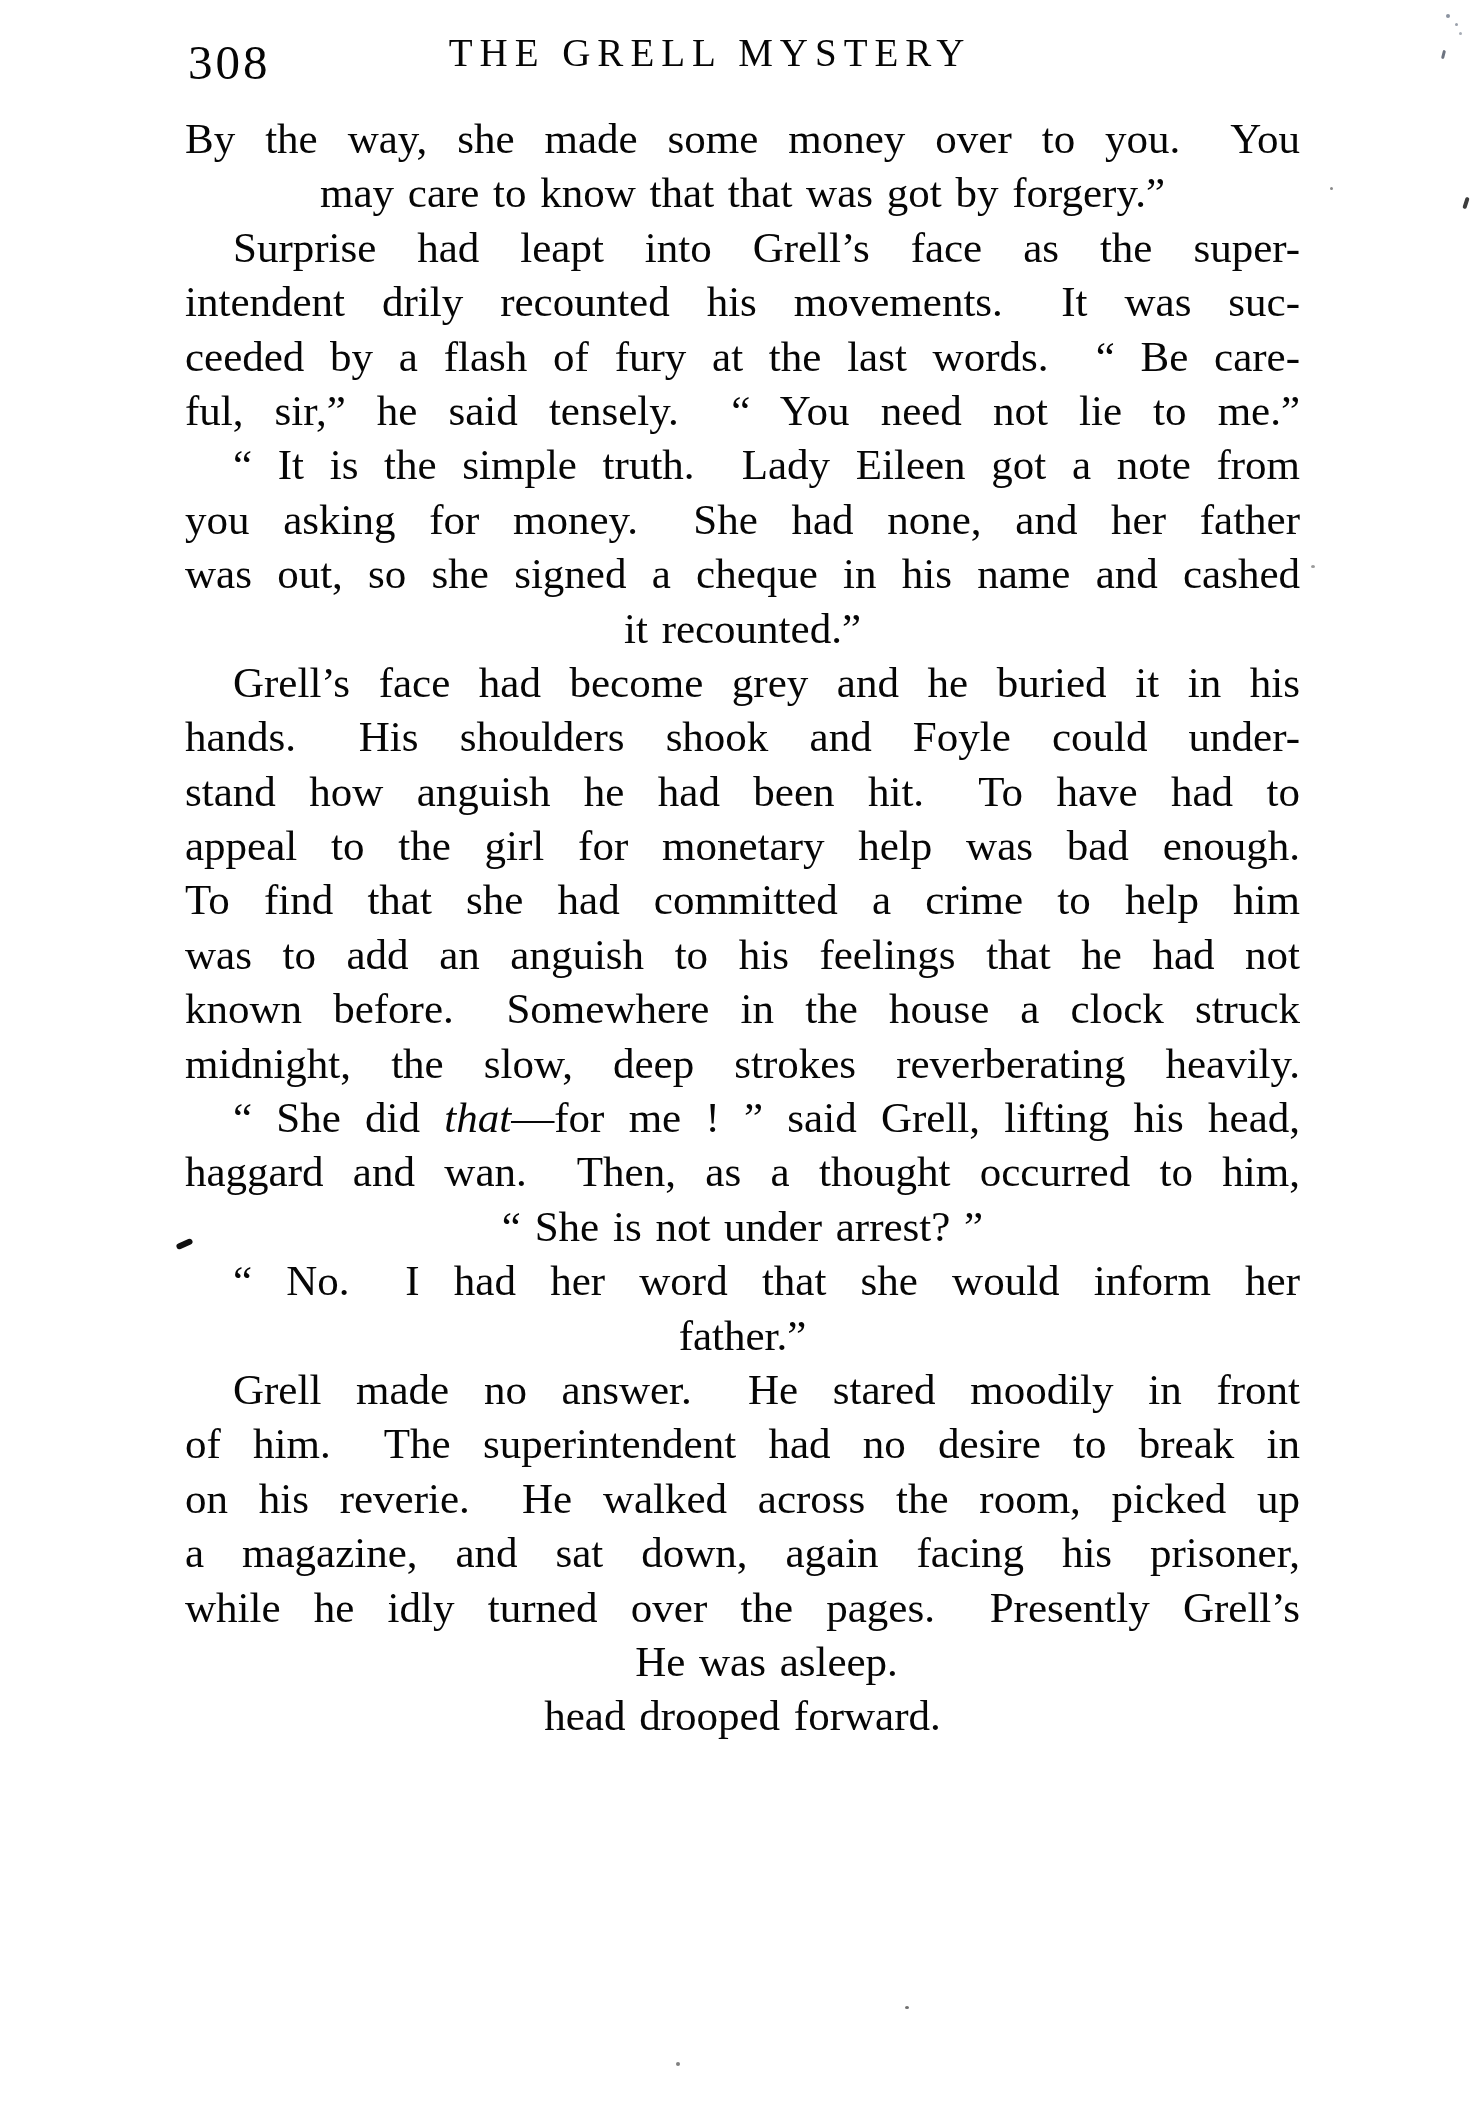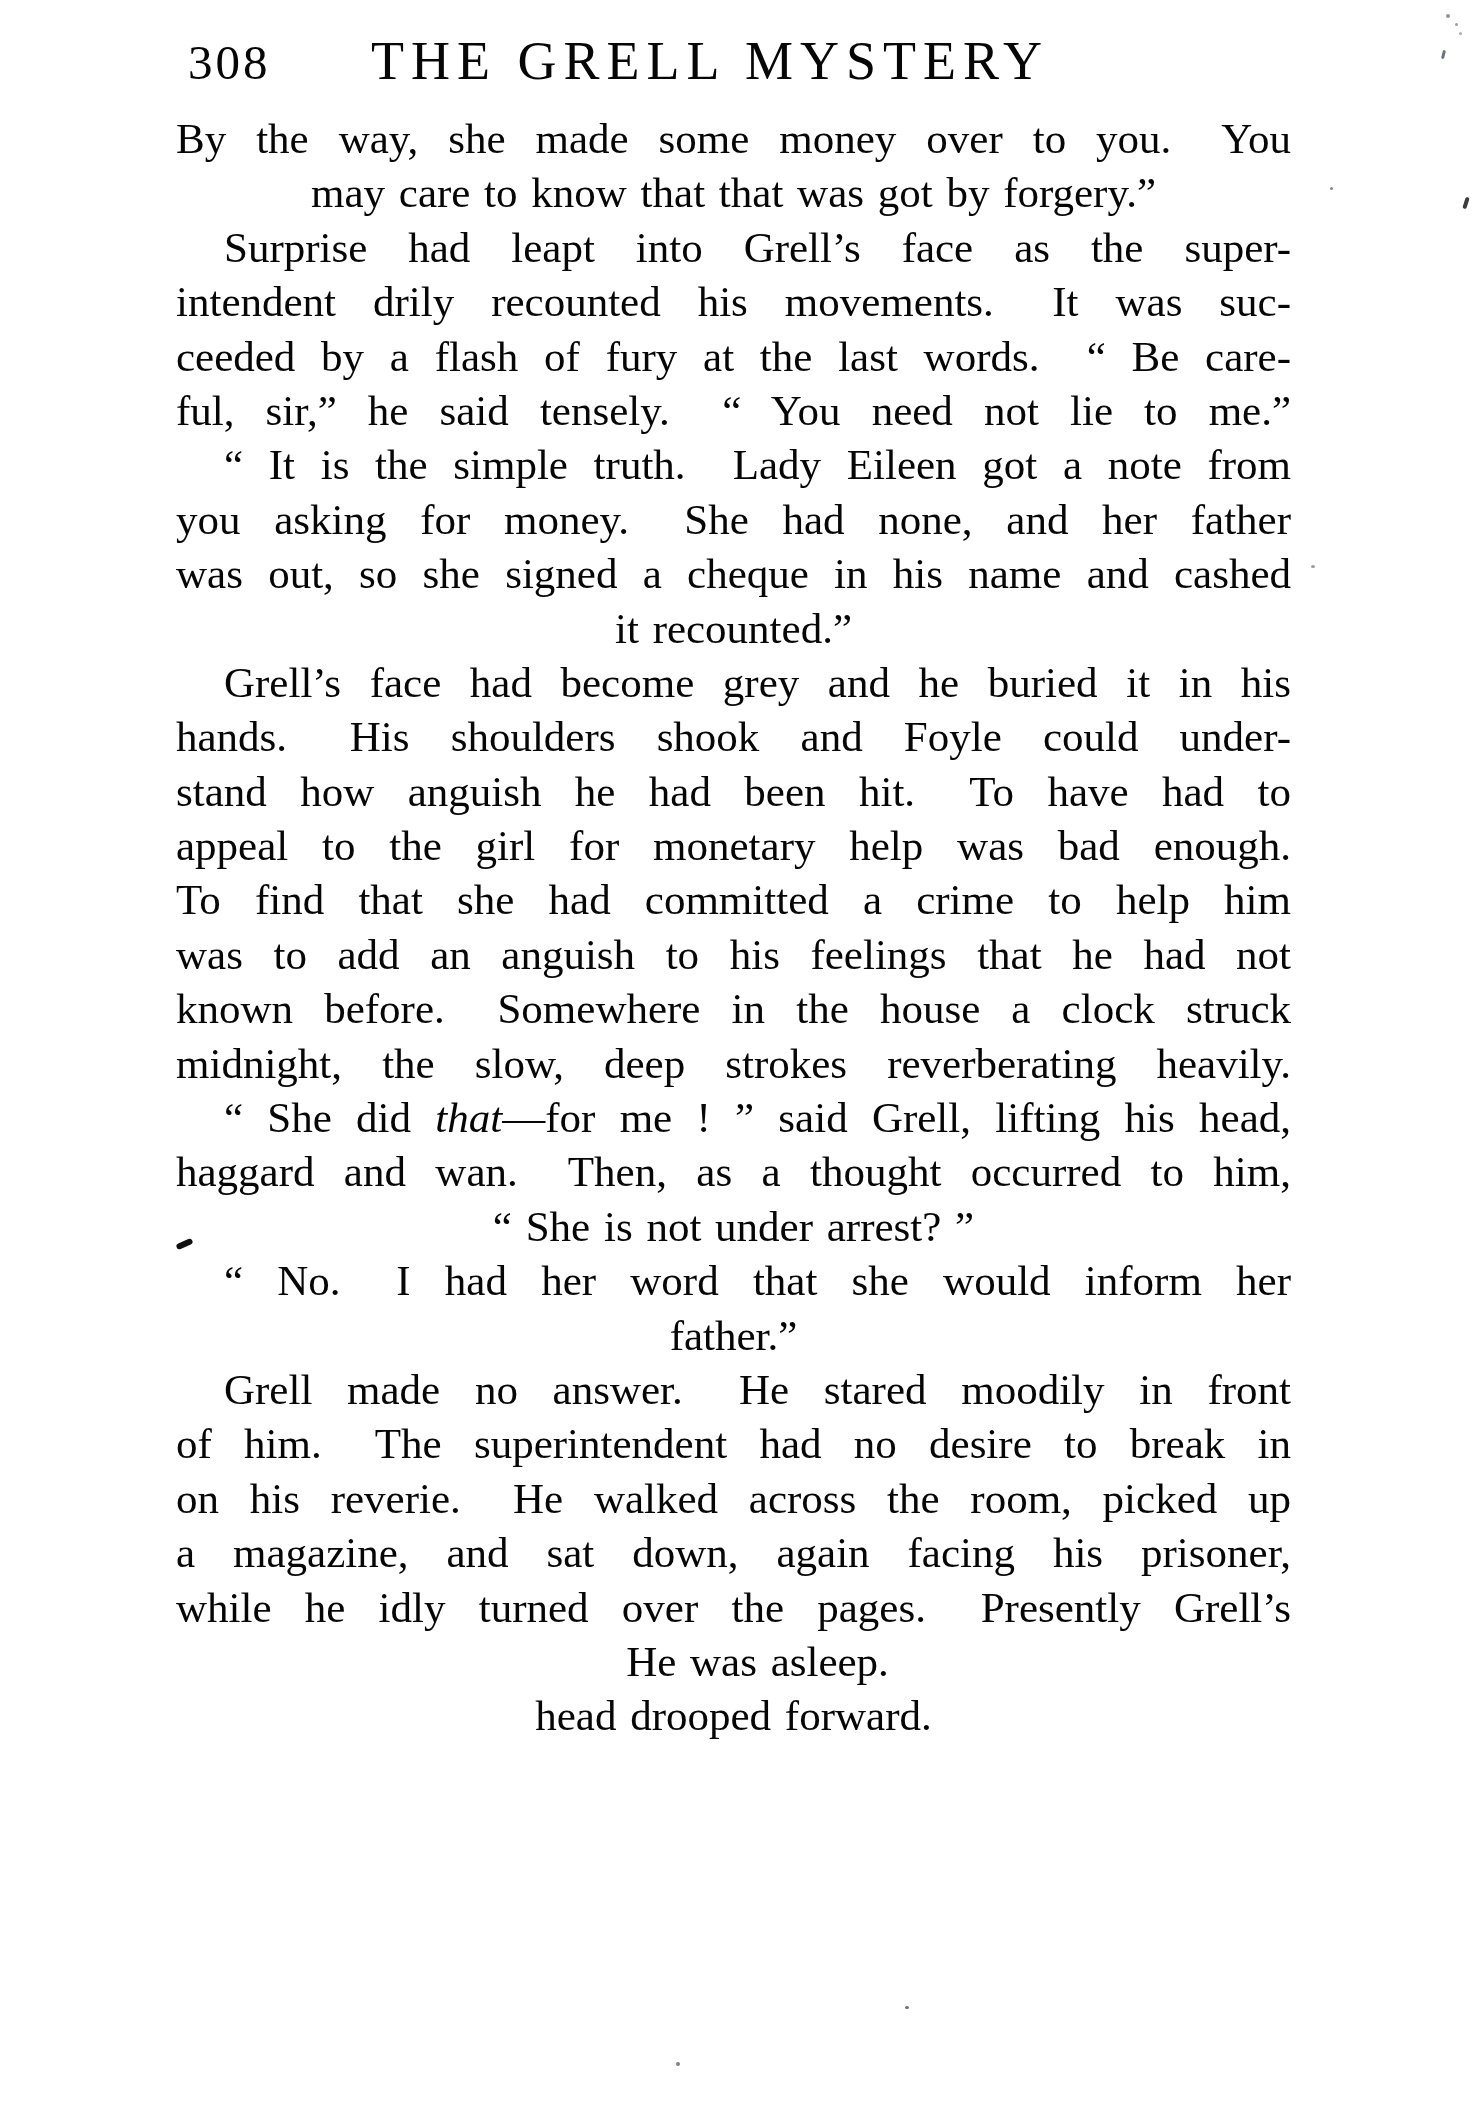--- a/index.html
+++ b/index.html
@@ -23,27 +23,27 @@
     font-size: 49px;
     letter-spacing: 3px;
     white-space: nowrap;
   }
   .title {
     position: absolute;
     left: 170px;
     top: 30px;
     width: 1080px;
     text-align: center;
-    font-size: 54px;
+    font-size: 39px;
     letter-spacing: 7px;
     white-space: nowrap;
   }
   .bodytext {
     position: absolute;
-    left: 176px;
+    left: 185px;
     top: 112px;
     width: 1115px;
     font-size: 43px;
     line-height: 54.4px;
     word-spacing: 3px;
   }
   .line {
     text-align: justify;
     text-align-last: justify;
     height: 54.4px;

